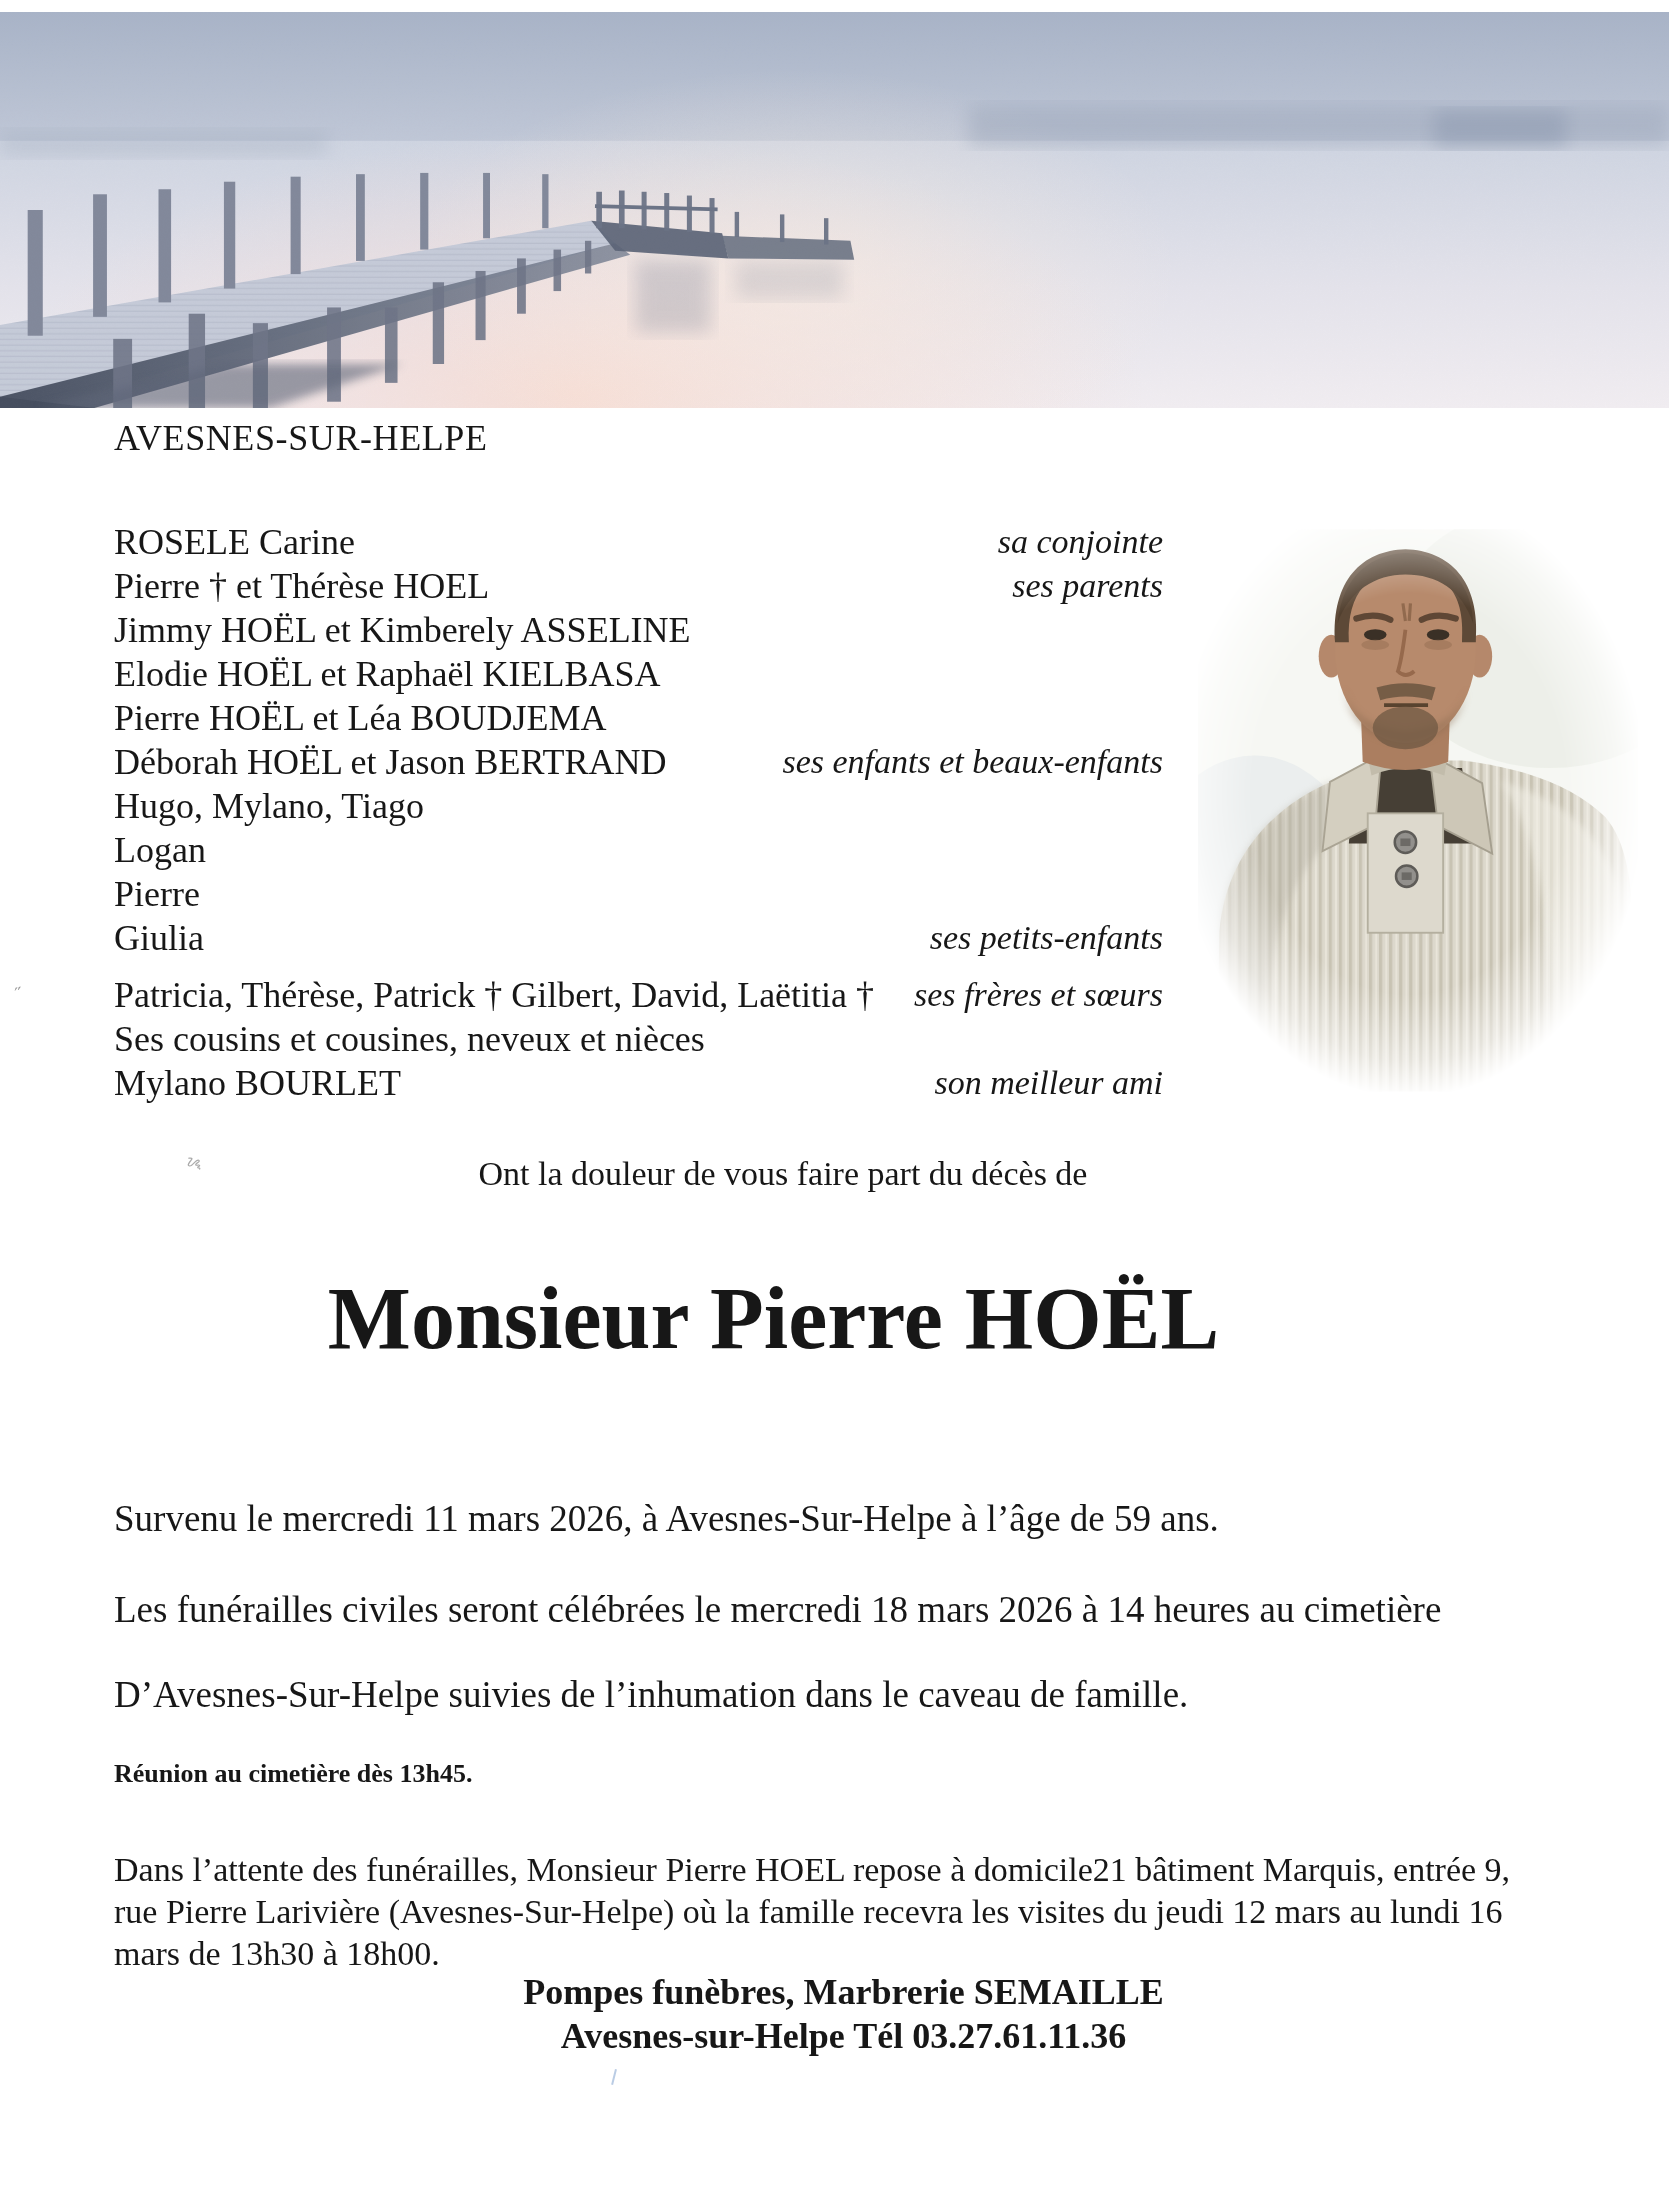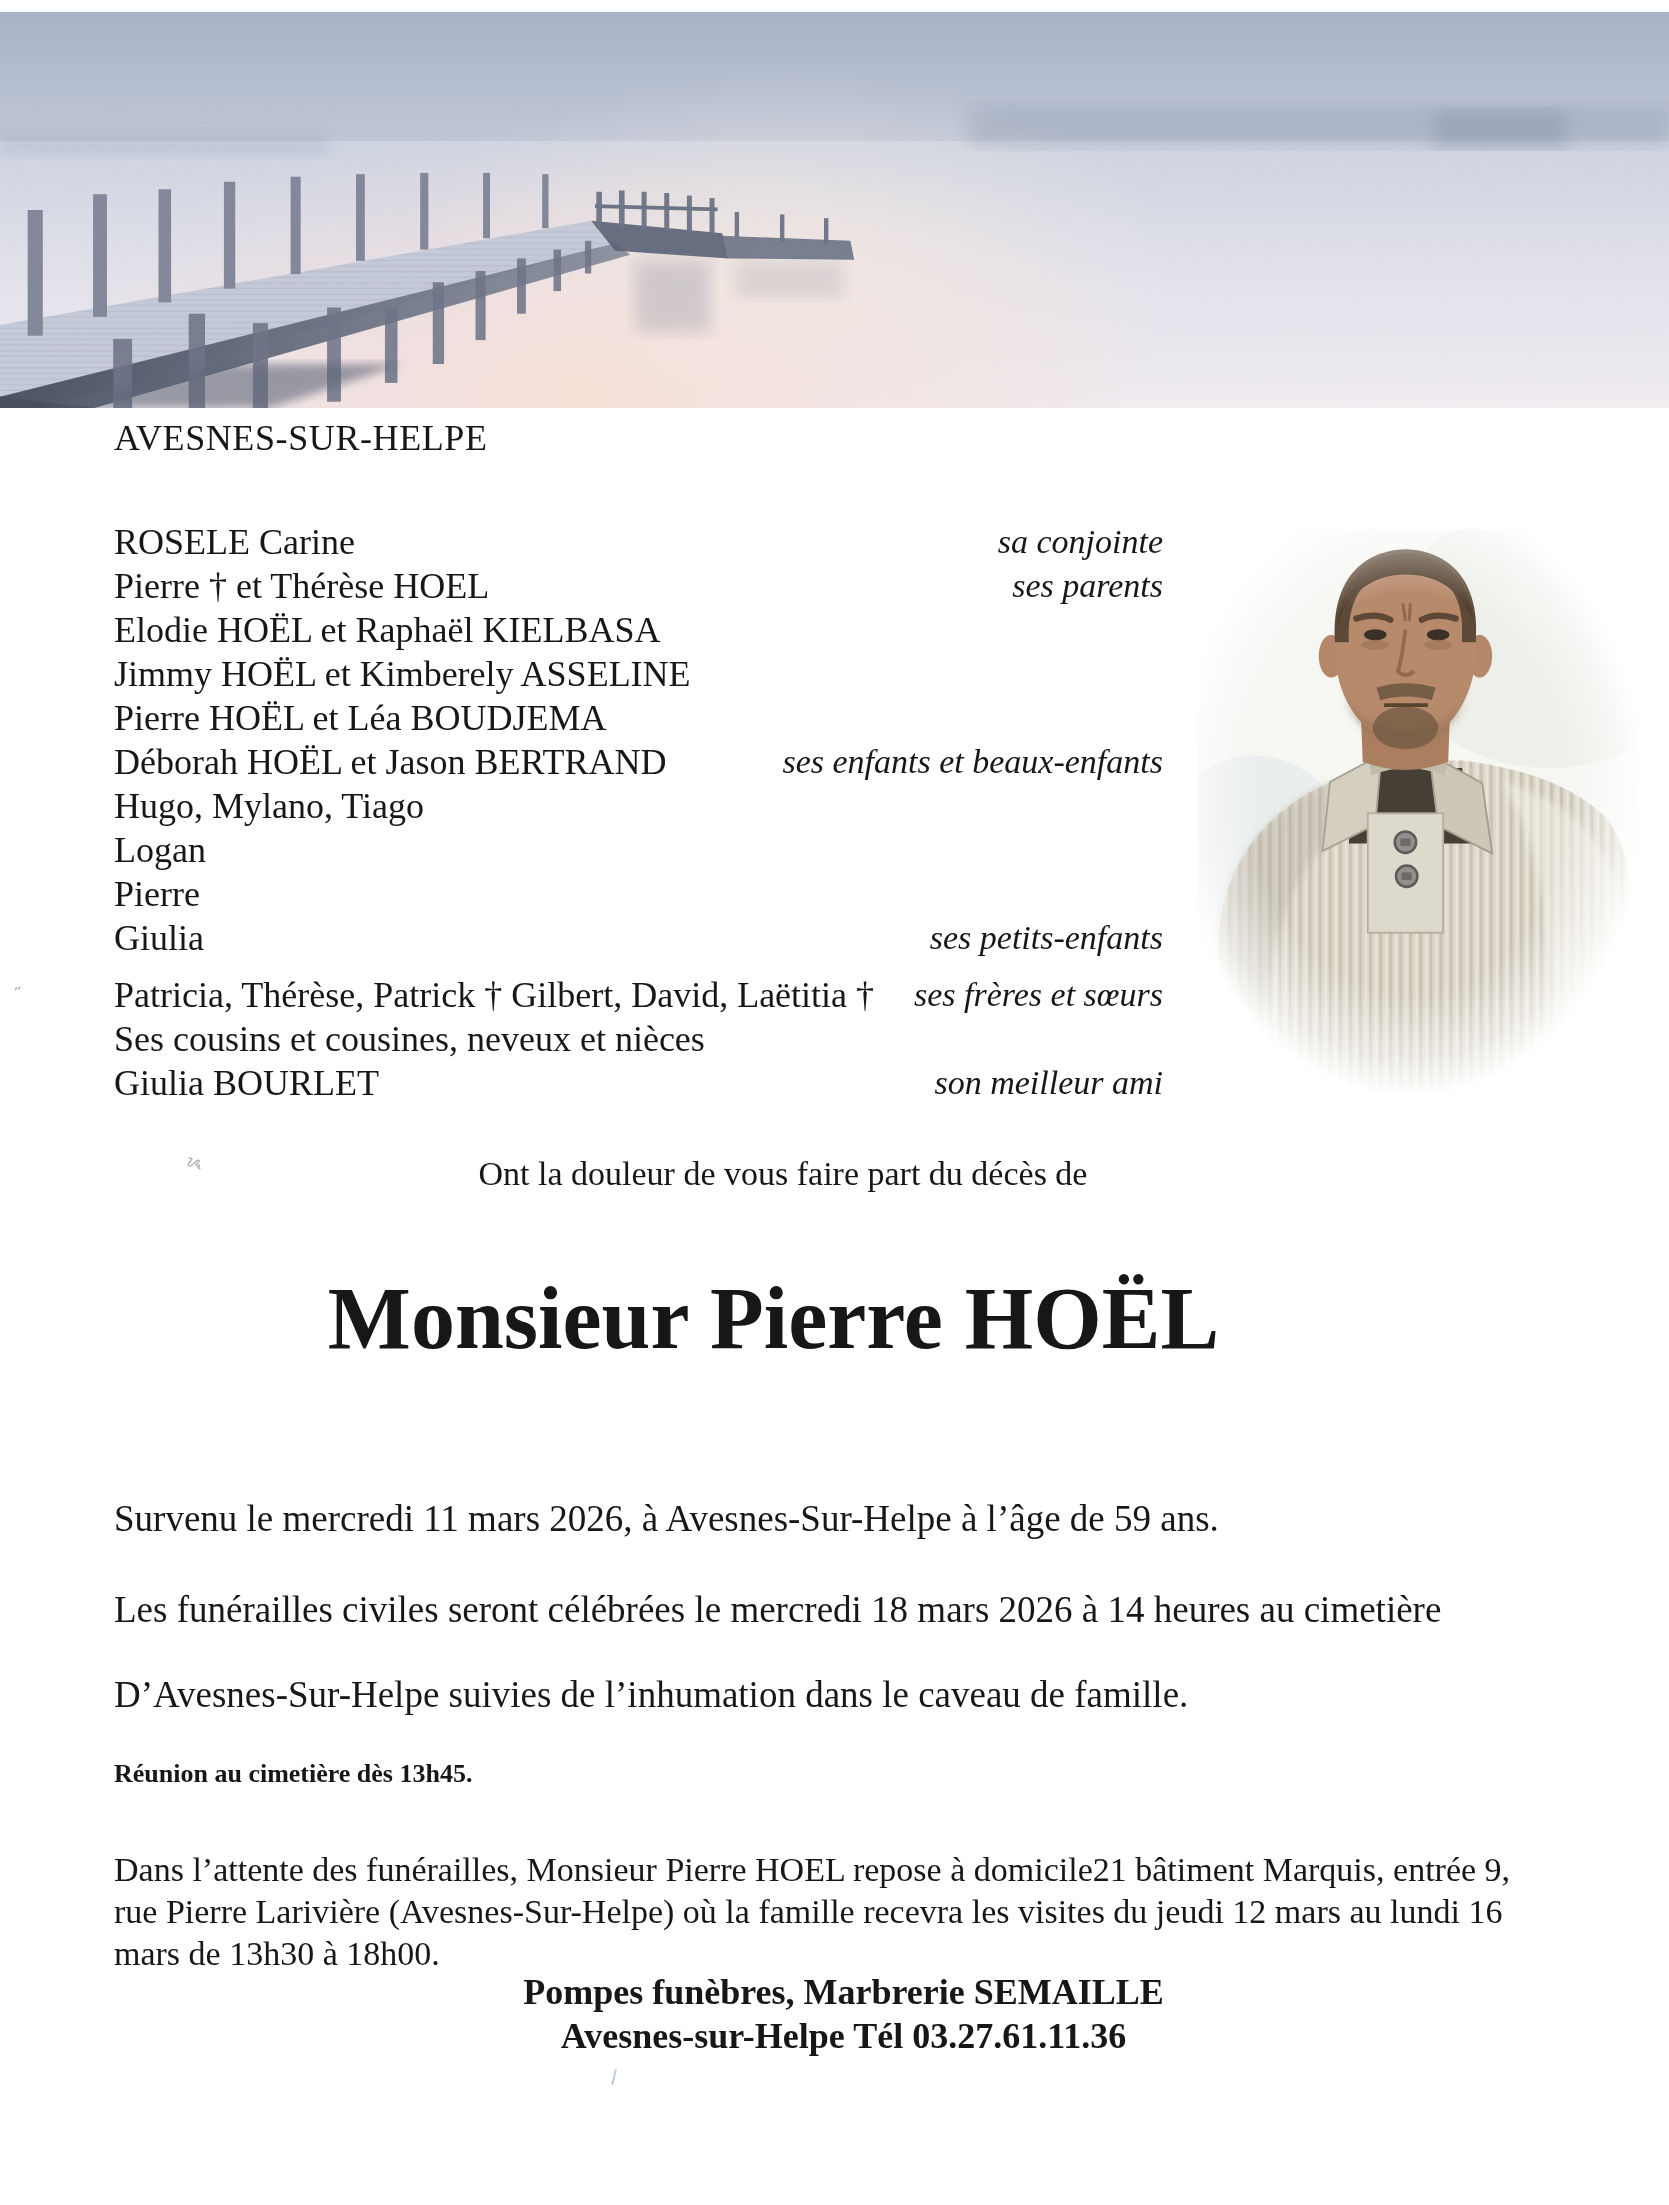--- a/index.html
+++ b/index.html
@@ -184,25 +184,25 @@
   <div class="family">
     <div class="fam-row">
       <span class="fam-name">ROSELE Carine</span>
       <span class="fam-rel">sa conjointe</span>
     </div>
     <div class="fam-row">
       <span class="fam-name">Pierre † et Thérèse HOEL</span>
       <span class="fam-rel">ses parents</span>
     </div>
     <div class="fam-row">
+      <span class="fam-name">Jimmy HOËL et Kimberely ASSELINE</span>
+      <span class="fam-rel"></span>
+    </div>
+    <div class="fam-row">
       <span class="fam-name">Elodie HOËL et Raphaël KIELBASA</span>
-      <span class="fam-rel"></span>
-    </div>
-    <div class="fam-row">
-      <span class="fam-name">Jimmy HOËL et Kimberely ASSELINE</span>
       <span class="fam-rel"></span>
     </div>
     <div class="fam-row">
       <span class="fam-name">Pierre HOËL et Léa BOUDJEMA</span>
       <span class="fam-rel"></span>
     </div>
     <div class="fam-row">
       <span class="fam-name">Déborah HOËL et Jason BERTRAND</span>
       <span class="fam-rel">ses enfants et beaux-enfants</span>
     </div>
@@ -224,21 +224,21 @@
     </div>
     <div class="fam-row gap">
       <span class="fam-name">Patricia, Thérèse, Patrick † Gilbert, David, Laëtitia †</span>
       <span class="fam-rel">ses frères et sœurs</span>
     </div>
     <div class="fam-row">
       <span class="fam-name">Ses cousins et cousines, neveux et nièces</span>
       <span class="fam-rel"></span>
     </div>
     <div class="fam-row">
-      <span class="fam-name">Giulia BOURLET</span>
+      <span class="fam-name">Mylano BOURLET</span>
       <span class="fam-rel">son meilleur ami</span>
     </div>
   </div>
 
   <div class="portrait">
     <svg viewBox="0 0 700 895">
       <defs>
         <radialGradient id="vig" cx="0.48" cy="0.47" r="0.54">
           <stop offset="0.66" stop-color="#ffffff"></stop>
           <stop offset="0.88" stop-color="#ffffff" stop-opacity="0.45"></stop>

